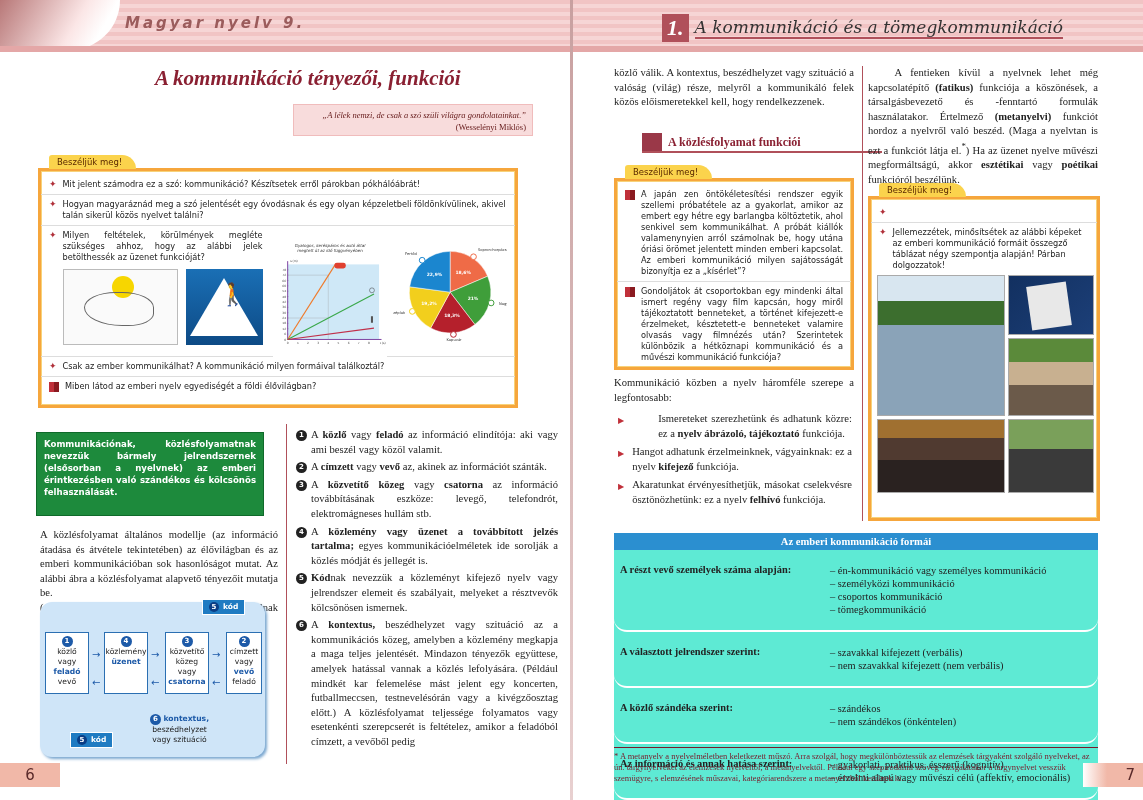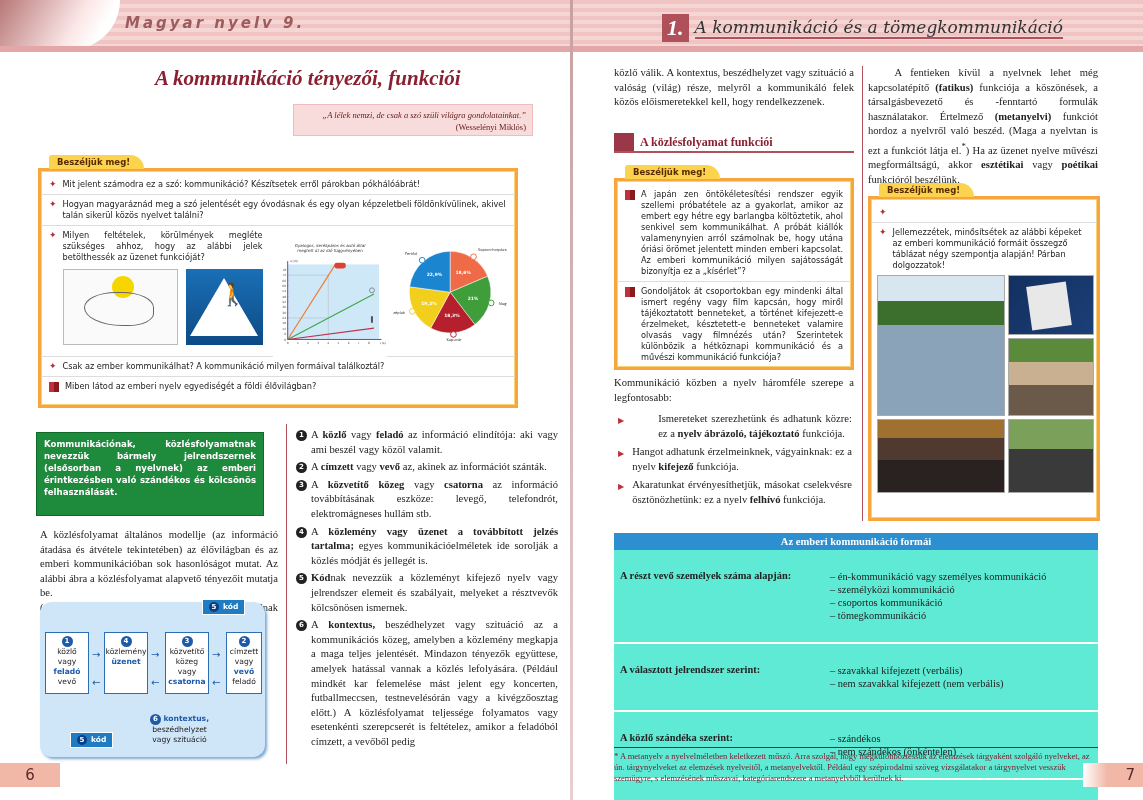--- a/index.html
+++ b/index.html
@@ -12,21 +12,21 @@
   .hdr .bottom-line { position: absolute; left: 0; right: 0; bottom: 0; height: 6px; background: #e4a7a7; }
   .hand { position: absolute; left: 0; top: 0; width: 120px; height: 50px; background: linear-gradient(120deg, #b87878, #fbe6e6 60%, #fff 80%); border-radius: 0 0 60px 0; }
   .hdr-title-left { position: absolute; left: 125px; top: 14px; font-family: "DejaVu Sans", sans-serif; font-style: italic; font-weight: bold; letter-spacing: 3px; font-size: 15px; color: #9b5c5c; }
   .hdr-title-right { position: absolute; right: 80px; top: 14px; display: flex; align-items: center; gap: 6px; }
   .chapter-num { background: #b0505a; color: #fff; font-size: 22px; font-style: italic; font-weight: bold; padding: 0 5px; line-height: 28px; }
   .chapter-title { font-family: "DejaVu Serif", serif; font-style: italic; font-size: 17px; color: #333; border-bottom: 2px solid #b0505a; }
   .sec-title { position: absolute; left: 155px; top: 66px; font-size: 21px; font-style: italic; font-weight: bold; color: #8a2032; }
   .quote { position: absolute; left: 293px; top: 104px; width: 240px; height: 32px; background: #f8dcdc; border: 1px solid #f0bcbc; font-size: 8.5px; font-style: italic; text-align: right; padding: 4px 6px; color: #6a2020; line-height: 12px; }
   .quote .author { font-style: normal; display: block; }
   .talk { position: absolute; border: 3px solid #f6a63c; box-shadow: inset 0 0 0 1px #f7d27a; background: #fff; font-family: "DejaVu Sans", sans-serif; font-size: 8.2px; color: #222; }
-  .talk-tab { position: absolute; top: -16px; left: 8px; background: #fbd34c; border-radius: 3px 14px 0 0; padding: 2px 14px 2px 8px; font-weight: bold; font-size: 8.5px; color: #5a2a00; }
+  .talk-tab { position: absolute; top: -16px; left: 8px; background: #fbd34c; border-radius: 3px 14px 0 0; padding: 2px 14px 2px 8px; font-weight: normal; font-size: 8.5px; color: #5a2a00; }
   .q { display: flex; gap: 6px; padding: 4px 8px; border-bottom: 1px solid #ddd; line-height: 11px; }
   .q:last-child { border-bottom: none; }
   .bullet { color: #b0303a; font-size: 9px; flex: 0 0 auto; }
   .sq { width: 10px; height: 10px; background: linear-gradient(90deg, #c0303a 50%, #8a1a20 50%); flex: 0 0 auto; margin-top: 1px; }
   .pics { display: flex; gap: 8px; padding: 4px 8px 6px 28px; }
   .dove { width: 118px; height: 76px; border: 1px solid #bbb; background: #fafafa; position: relative; }
   .dove .sun { position: absolute; left: 48px; top: 6px; width: 22px; height: 22px; background: #f7d600; border-radius: 50%; }
   .dove .body { position: absolute; left: 20px; top: 22px; width: 70px; height: 34px; border: 1px solid #666; border-radius: 50% 50% 40% 60%; }
   .sign { width: 78px; height: 76px; background: linear-gradient(#1a6fb5, #0d4a85); position: relative; display: flex; align-items: center; justify-content: center; }
   .sign .tri { width: 0; height: 0; border-left: 34px solid transparent; border-right: 34px solid transparent; border-bottom: 58px solid #fff; position: relative; }
@@ -42,37 +42,37 @@
   .kod { position: absolute; background: #1f7bc2; color: #fff; font-size: 7.5px; font-weight: bold; padding: 2px 6px; border: 1px solid #fff; }
   .kod .num { display: inline-block; width: 10px; height: 10px; border-radius: 50%; background: #0a3d85; text-align: center; line-height: 10px; margin-right: 4px; font-size: 7px; }
   .arrow { position: absolute; color: #1d5aa8; font-size: 10px; line-height: 10px; }
   .ctx { position: absolute; left: 110px; top: 112px; text-align: center; font-size: 7.6px; line-height: 10px; }
   .ctx .hl { color: #1d5aa8; font-weight: bold; }
   .ctx .num { display: inline-block; width: 11px; height: 11px; border-radius: 50%; background: #1d5aa8; color: #fff; font-size: 7px; line-height: 11px; font-weight: bold; text-align: center; }
   .divider-v { position: absolute; width: 1px; background: #b0505a; }
   .numlist { position: absolute; left: 296px; top: 428px; width: 262px; font-size: 10.6px; line-height: 14.6px; text-align: justify; }
   .numlist .it { display: flex; gap: 4px; margin-bottom: 3px; }
   .numlist .dot { flex: 0 0 11px; height: 11px; margin-top: 2px; border-radius: 50%; background: #222; color: #fff; font-size: 7px; text-align: center; line-height: 11px; font-family: "DejaVu Sans", sans-serif; font-weight: bold; }
-  .subhead { position: absolute; left: 614px; top: 133px; width: 240px; border-bottom: 2px solid #b0505a; display: flex; align-items: center; gap: 6px; text-align: right; }
+  .subhead { position: absolute; left: 642px; top: 133px; width: 240px; border-bottom: 2px solid #b0505a; display: flex; align-items: center; gap: 6px; text-align: right; }
   .subhead .blk { width: 20px; height: 18px; background: #9a3848; }
   .subhead .t { font-size: 12px; font-weight: bold; color: #8a2032; }
   .tri-bullets { position: absolute; left: 614px; top: 412px; width: 238px; font-size: 10.6px; line-height: 14.6px; }
   .tri-bullets .it { display: flex; gap: 8px; margin-bottom: 4px; padding-left: 4px; }
   .tri-bullets .tb { color: #c0303a; font-size: 8px; flex: 0 0 auto; padding-top: 2px; }
   .photos { display: grid; grid-template-columns: 128px 86px; grid-template-rows: 60px 78px 74px; gap: 3px; padding: 0 6px 6px 6px; }
   .ph { border: 1px solid #aaa; }
   .ph.kayak { grid-row: 1 / span 2; background: linear-gradient(#d8e6f0 0 18%, #3c6e2e 18% 35%, #8aa3b8 35%); }
   .ph.paper { background: linear-gradient(135deg, #123060, #1c3f78); position: relative; }
   .ph.paper::after { content: ""; position: absolute; left: 20px; top: 8px; width: 40px; height: 44px; background: #e8e8e8; transform: rotate(-8deg); }
   .ph.picnic { background: linear-gradient(#5b8a3a 0 30%, #c8b090 30% 60%, #6b5a4a 60%); }
   .ph.hall { background: linear-gradient(#a07030 0 25%, #503a30 25% 55%, #2a2220 55%); }
   .ph.talk2 { background: linear-gradient(#7aa05a 0 40%, #3a3a3a 40%); }
   .tbl { position: absolute; left: 614px; top: 533px; width: 484px; background: #5eead4; font-size: 10.4px; }
   .tbl .th { background: #2b8fd0; color: #fff; text-align: center; font-weight: bold; padding: 3px 0; font-size: 10.6px; }
-  .tbl .row { display: flex; border-bottom: 2px solid #fff; padding: 20px 6px; }
+  .tbl .row { display: flex; border-bottom: 2px solid #fff; padding: 14px 6px; border-radius: 13px; }
   .tbl .k { width: 210px; font-weight: bold; }
   .tbl .v { flex: 1; line-height: 13px; }
   .footnote { position: absolute; left: 614px; top: 747px; width: 484px; font-size: 8.5px; line-height: 11px; color: #7a1a2a; border-top: 1px solid #7a1a2a; padding-top: 3px; }
   .footnote::before { content: ""; }
   .pageno { position: absolute; top: 763px; width: 60px; height: 24px; background: #f1b8a8; font-family: "DejaVu Sans", sans-serif; font-size: 15px; color: #5a2a2a; text-align: center; line-height: 24px; }
   .pageno.left { left: 0; }
   .pageno.right { right: 0; background: linear-gradient(90deg, #fff, #f1b8a8 40%); text-align: right; padding-right: 8px; }
   b { font-weight: bold; }
 </style>
 </head>

